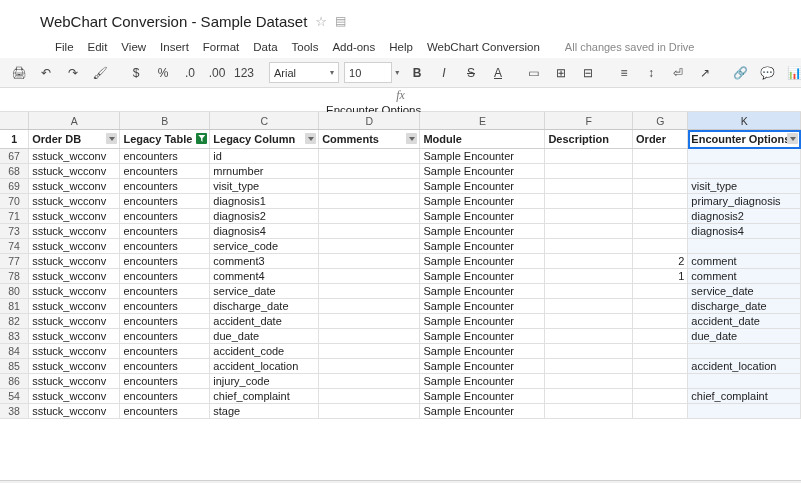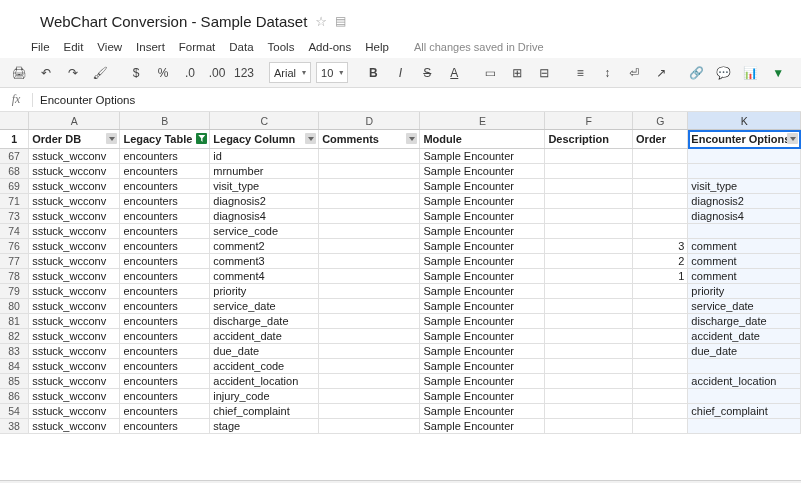--- a/index.html
+++ b/index.html
@@ -41,21 +41,21 @@
     margin-left: 8px;
     color: #9e9e9e;
     font-size: 12px;
   }
 
   
   .menubar {
     height: 22px;
     display: flex;
     align-items: center;
-    padding-left: 24px;
+    padding-left: 48px;
     background: #ffffff;
     font-size: 11.5px;
     color: #333;
   }
   .menu-item {
     padding: 2px 7px;
     cursor: pointer;
     white-space: nowrap;
   }
   .save-status {
@@ -97,37 +97,39 @@
     height: 19px;
     border: 1px solid #d0d0d0;
     background: #fff;
     display: flex;
     align-items: center;
     padding: 0 4px;
     font-size: 11px;
     color: #333;
     cursor: pointer;
     margin: 0 2px;
+    gap: 28px;
   }
   .tb-box .caret { margin-left: 6px; font-size: 8px; color: #666; }
   .font-box { width: 64px; }
   .size-box { width: 38px; }
   .tb-bold { font-weight: bold; }
   .tb-ital { font-style: italic; }
   .tb-strike { text-decoration: line-through; }
   .tb-under { text-decoration: underline; }
   .tb-green { color: #188038; }
 
   
   .formulabar {
     height: 23px;
     display: flex;
     align-items: center;
     background: #fff;
     border-bottom: 1px solid #e0e0e0;
+    flex-direction: column;
   }
   .fx {
     width: 32px;
     text-align: center;
     color: #777;
     font-style: italic;
     font-family: "Liberation Serif", serif;
     font-size: 12px;
   }
   .fx-divider {
@@ -259,20 +261,21 @@
   <div class="menubar">
     <span class="menu-item">File</span>
     <span class="menu-item">Edit</span>
     <span class="menu-item">View</span>
     <span class="menu-item">Insert</span>
     <span class="menu-item">Format</span>
     <span class="menu-item">Data</span>
     <span class="menu-item">Tools</span>
     <span class="menu-item">Add-ons</span>
     <span class="menu-item">Help</span>
+    <span class="menu-item">WebChart Conversion</span>
     <span class="save-status">All changes saved in Drive</span>
   </div>
 
   <div class="toolbar">
     <div class="tb">🖨</div>
     <div class="tb">↶</div>
     <div class="tb">↷</div>
     <div class="tb">🖌</div>
     <div class="tb-sep"></div>
     <div class="tb">$</div>
@@ -382,20 +385,31 @@
             <td>sstuck_wcconv</td>
             <td>encounters</td>
             <td>visit_type</td>
             <td></td>
             <td>Sample Encounter</td>
             <td></td>
             <td class="num"></td>
             <td class="col-sel-band">visit_type</td>
           </tr>
           <tr>
+            <td class="rowhead">70</td>
+            <td>sstuck_wcconv</td>
+            <td>encounters</td>
+            <td>diagnosis1</td>
+            <td></td>
+            <td>Sample Encounter</td>
+            <td></td>
+            <td class="num"></td>
+            <td class="col-sel-band">primary_diagnosis</td>
+          </tr>
+          <tr>
             <td class="rowhead">71</td>
             <td>sstuck_wcconv</td>
             <td>encounters</td>
             <td>diagnosis2</td>
             <td></td>
             <td>Sample Encounter</td>
             <td></td>
             <td class="num"></td>
             <td class="col-sel-band">diagnosis2</td>
           </tr>
@@ -413,31 +427,20 @@
           <tr>
             <td class="rowhead">74</td>
             <td>sstuck_wcconv</td>
             <td>encounters</td>
             <td>service_code</td>
             <td></td>
             <td>Sample Encounter</td>
             <td></td>
             <td class="num"></td>
             <td class="col-sel-band"></td>
-          </tr>
-          <tr>
-            <td class="rowhead">76</td>
-            <td>sstuck_wcconv</td>
-            <td>encounters</td>
-            <td>comment2</td>
-            <td></td>
-            <td>Sample Encounter</td>
-            <td></td>
-            <td class="num">3</td>
-            <td class="col-sel-band">comment</td>
           </tr>
           <tr>
             <td class="rowhead">77</td>
             <td>sstuck_wcconv</td>
             <td>encounters</td>
             <td>comment3</td>
             <td></td>
             <td>Sample Encounter</td>
             <td></td>
             <td class="num">2</td>
@@ -446,31 +449,20 @@
           <tr>
             <td class="rowhead">78</td>
             <td>sstuck_wcconv</td>
             <td>encounters</td>
             <td>comment4</td>
             <td></td>
             <td>Sample Encounter</td>
             <td></td>
             <td class="num">1</td>
             <td class="col-sel-band">comment</td>
-          </tr>
-          <tr>
-            <td class="rowhead">79</td>
-            <td>sstuck_wcconv</td>
-            <td>encounters</td>
-            <td>priority</td>
-            <td></td>
-            <td>Sample Encounter</td>
-            <td></td>
-            <td class="num"></td>
-            <td class="col-sel-band">priority</td>
           </tr>
           <tr>
             <td class="rowhead">80</td>
             <td>sstuck_wcconv</td>
             <td>encounters</td>
             <td>service_date</td>
             <td></td>
             <td>Sample Encounter</td>
             <td></td>
             <td class="num"></td>

